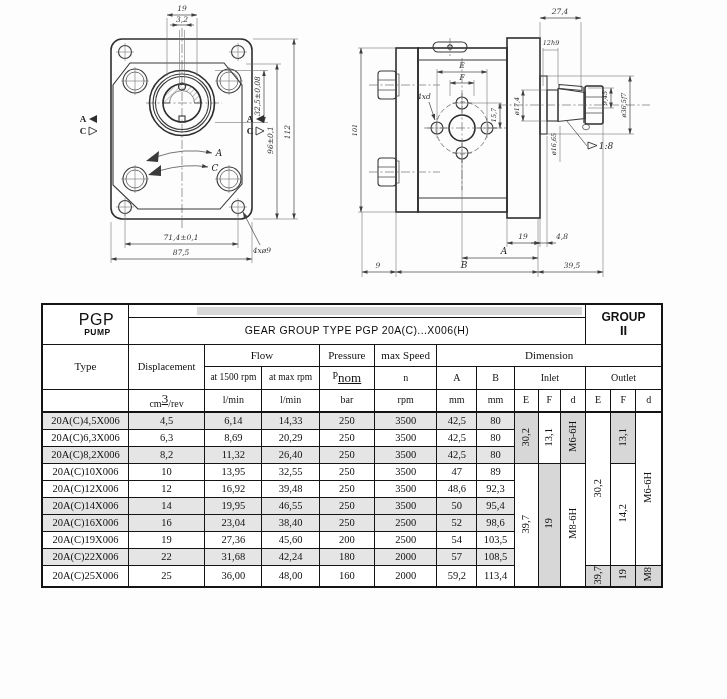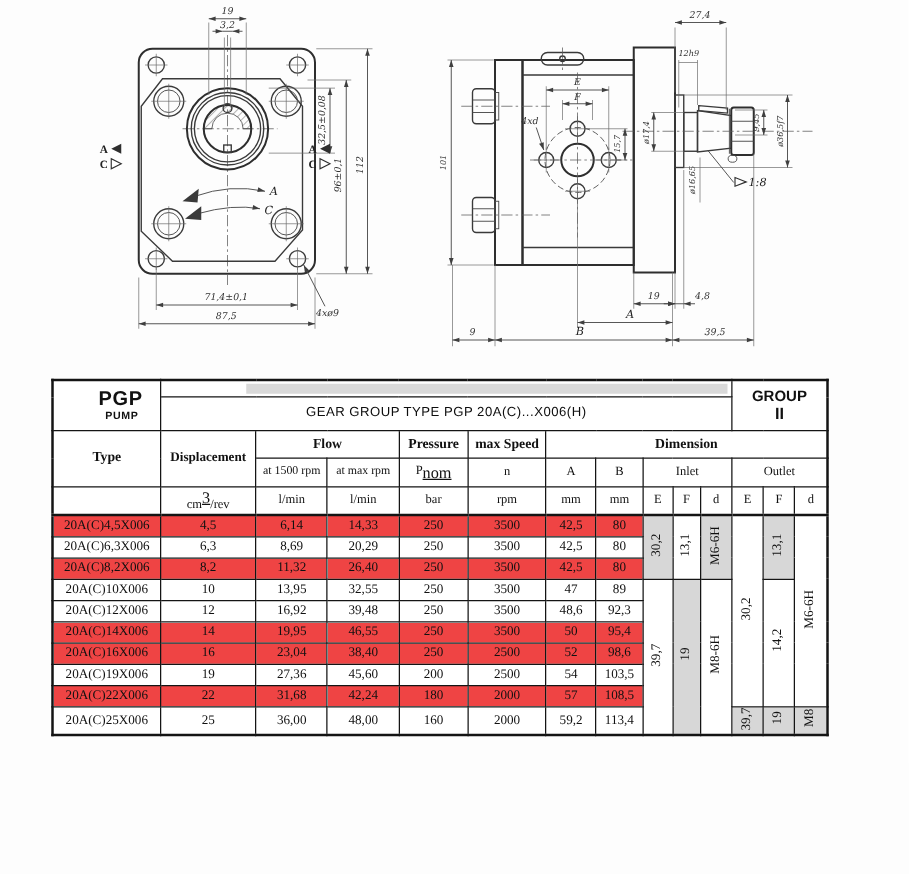--- a/index.html
+++ b/index.html
@@ -17,37 +17,37 @@
   text.t{font:italic 7.5px "DejaVu Serif",serif;fill:#333;text-anchor:middle;}
   text.ts{font:italic 6.5px "DejaVu Serif",serif;fill:#333;text-anchor:middle;}
   text.tb{font:bold 9px "Liberation Serif",serif;fill:#222;text-anchor:middle;}
   text.ti{font:italic 9px "DejaVu Serif",serif;fill:#222;text-anchor:middle;}
   
   table.spec{position:absolute;left:41px;top:303px;width:622px;border-collapse:collapse;
              table-layout:fixed;border:2px solid #141414;}
   table.spec td{border:1px solid #141414;text-align:center;vertical-align:middle;
                 padding:0;font-size:10.5px;line-height:1.05;background:#fff;overflow:hidden;}
   td.logo{background:#eaeaea;font-family:"Liberation Sans",sans-serif;}
-  td.logo .l1{font-size:16px;font-weight:bold;letter-spacing:.5px;padding-left:22px;}
+  td.logo .l1{font-size:16px;font-weight:normal;letter-spacing:.5px;padding-left:22px;}
   td.logo .l2{font-size:8.5px;font-weight:bold;letter-spacing:.5px;margin-left:24px;}
   td.strip{height:12px;border-bottom:1px solid #141414;}
   td.strip .wm{height:8px;margin:1px 3px 1px 68px;background:#d9d9d9;}
   td.title{height:26px;text-align:left;padding-left:14px;
            font-family:"Liberation Sans",sans-serif;font-size:20px;letter-spacing:.4px;color:#0d0d0d;}
   td.group{background:#eaeaea;font-family:"Liberation Sans",sans-serif;}
   td.group .g1{font-size:12px;font-weight:bold;}
   td.group .g2{font-size:13px;font-weight:bold;}
-  tr.h1 td{font-weight:bold;font-size:11px;height:21px;}
+  tr.h1 td{font-weight:normal;font-size:11px;height:21px;}
   tr.h1 td.dsp{font-size:10.5px;}
   tr.h2 td{font-size:10px;height:22px;}
   tr.h2 td.sm{font-size:9.5px;margin-left:44px;}
   tr.h3 td{font-size:10px;height:21px;border-bottom:2px solid #141414;margin-top:15px;}
   tbody tr{height:17px;}
   tbody tr.last{height:21px;}
-  tr.sh td:nth-child(-n+8){background:#ef4444;}
+  tr.sh td:nth-child(-n+8){background:#e5e5e5;}
   td.v span{writing-mode:vertical-rl;transform:rotate(180deg);display:inline-block;
             font-size:10.5px;line-height:1;}
   td.vg{background:#d7d7d7 !important;}
   sub,sup{font-size:13px;text-decoration:underline;}
 </style>
 </head>
 <body>
 
 <div class="page">
 

